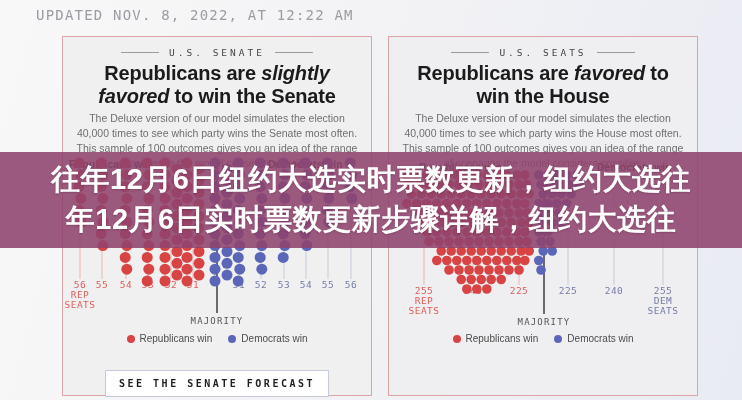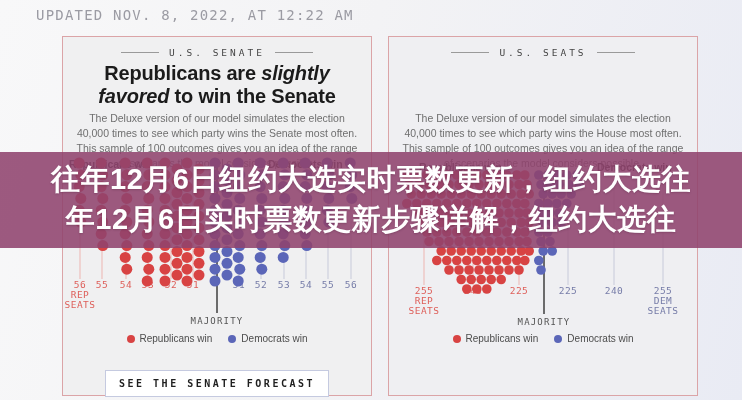--- a/index.html
+++ b/index.html
@@ -248,20 +248,21 @@
     </div>
     <button class="forecast-btn">SEE THE SENATE FORECAST</button>
   </div>
 
   <div class="card house">
     <div class="section-row">
       <span class="section-line"></span>
       <span class="section-label">U.S. SEATS</span>
       <span class="section-line"></span>
     </div>
+    <div class="card-title"><span>Republicans are </span><em>favored</em><span> to win the House</span></div>
     <div class="card-desc">The Deluxe version of our model simulates the election 40,000 times to see which party wins the House most often. This sample of 100 outcomes gives you an idea of the range of scenarios the model considers possible.</div>
 
     <div class="behind-label" style="left:30px;top:124px;">Republicans win</div>
     <div class="behind-label" style="left:208px;top:124px;">Democrats win</div>
 
     <div class="chart-host">
         <svg viewBox="0 0 308 358">
           <line x1="35" x2="35" y1="146" y2="248" stroke="#edb5b1" stroke-width="1"></line>
           <text x="35" y="257" fill="#de5f5a" text-anchor="middle" class="tick-label">255</text>
           <text x="35" y="267" fill="#de5f5a" text-anchor="middle" class="tick-label">REP</text>

